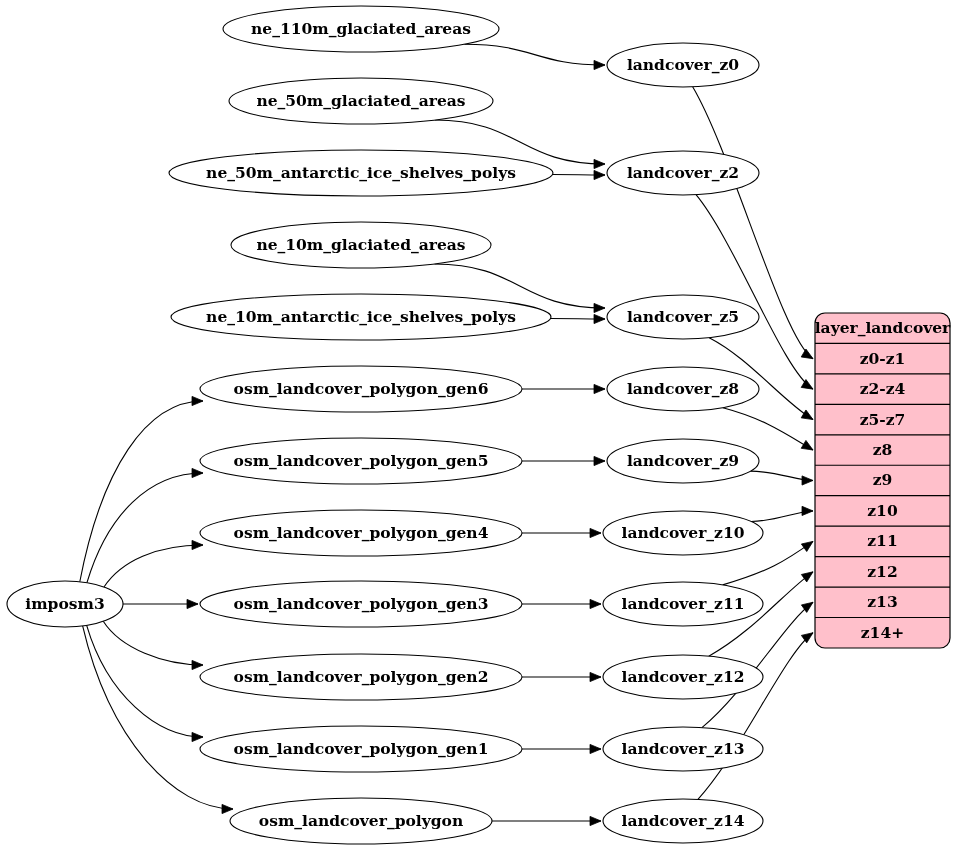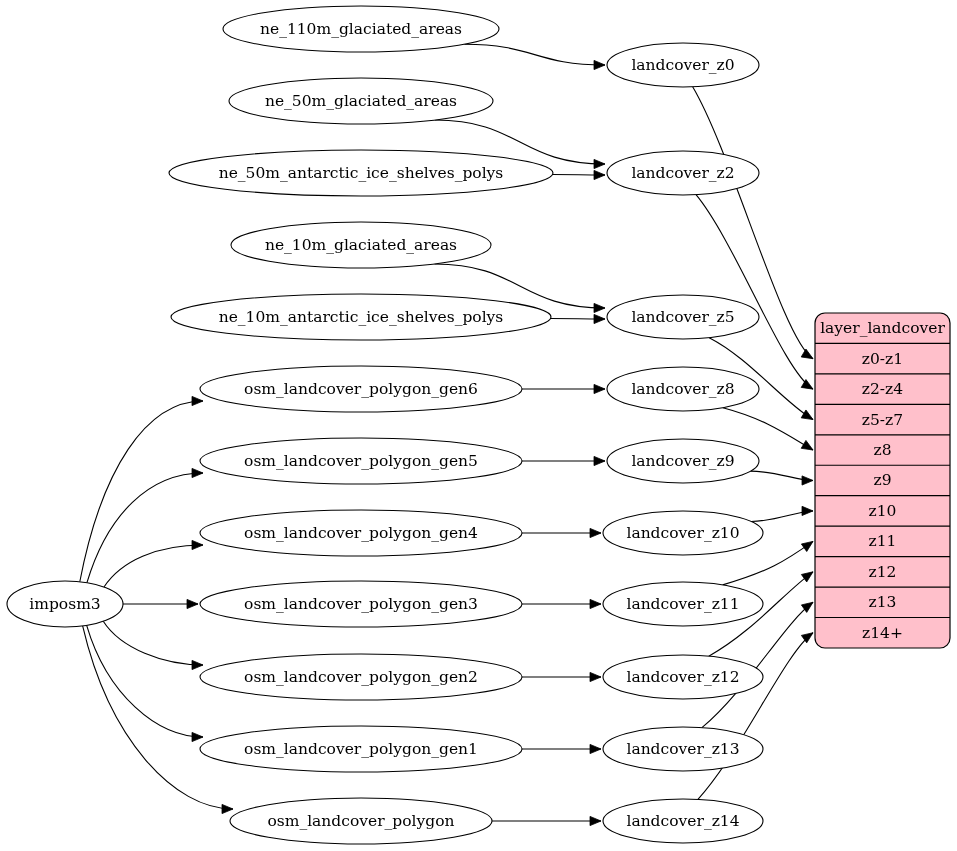--- a/index.html
+++ b/index.html
@@ -7,20 +7,21 @@
     padding: 0;
     background: #ffffff;
   }
   #canvas {
     position: relative;
     width: 957px;
     height: 851px;
     background: #ffffff;
     overflow: hidden;
     font-family: "DejaVu Serif", "Liberation Serif", serif;
+    font-weight: bold;
   }
   svg#graph {
     position: absolute;
     left: 0; top: 0;
     width: 957px;
     height: 851px;
   }
   .node-ellipse {
     fill: #ffffff;
     stroke: #000000;

